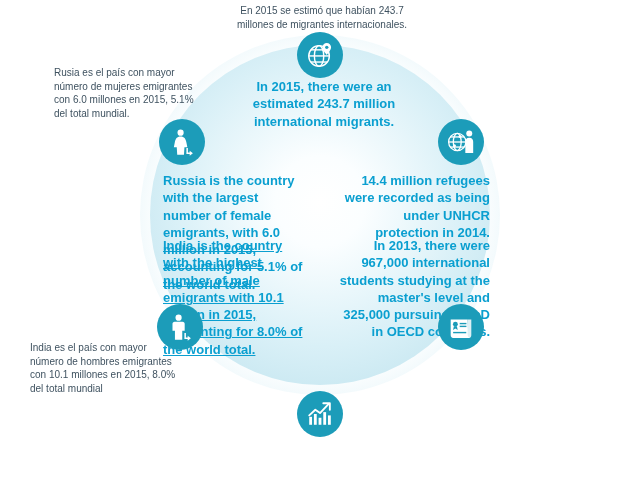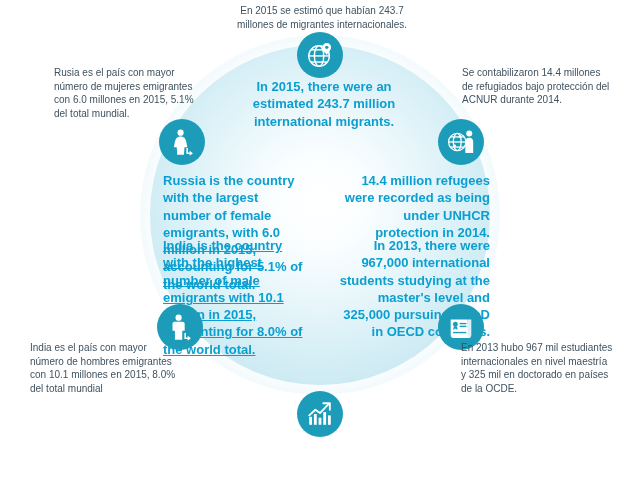--- a/index.html
+++ b/index.html
@@ -102,21 +102,20 @@
     <svg width="30" height="30" viewBox="0 0 32 32" aria-hidden="true">
       <circle cx="14.5" cy="6" r="3.3" fill="#ffffff"></circle>
       <path d="M14.5 10.2 c-4 0 -5.4 2.4 -6.2 6.2 l-1 5.1 h3.1 l0.5 8.2 h7.2 l0.5 -8.2 h3.1 l-1 -5.1 c-0.8 -3.8 -2.2 -6.2 -6.2 -6.2 z" fill="#ffffff"></path>
       <path d="M21.5 22.5 v5.5 h4.6" fill="none" stroke="#ffffff" stroke-width="1.6"></path>
       <path d="M24.2 25.2 l3.4 2.8 l-3.4 2.6 z" fill="#ffffff"></path>
     </svg>
   </div>
 
   <div class="inner-text l" style="left:163px;top:172px;width:140px;">Russia is the country with the largest number of female emigrants, with 6.0 million in 2015, accounting for 5.1% of the world total.</div>
 
-  <div class="outer-text l" style="left:462px;top:66px;width:148px;">Se contabilizaron 14.4 millones de refugiados bajo protección del ACNUR durante 2014.</div>
 
   <div class="badge" style="left:438px;top:119px;">
     <svg width="30" height="30" viewBox="0 0 32 32" aria-hidden="true">
       <g fill="none" stroke="#ffffff" stroke-width="1.4">
         <circle cx="12" cy="16" r="9.2"></circle>
         <ellipse cx="12" cy="16" rx="4.2" ry="9.2"></ellipse>
         <line x1="2.8" y1="16" x2="21.2" y2="16"></line>
         <path d="M4.4 10.6 H19.6"></path>
         <path d="M4.4 21.4 H19.6"></path>
       </g>
@@ -149,21 +148,20 @@
       <path d="M5 8 h18 v16 c0 2 1.2 3.4 3 3.8 H7.6 C6 27.4 5 26.2 5 24.4 z" fill="#ffffff"></path>
       <path d="M23 8 h4 v16.6 c0 1.8 -1.1 3.2 -2.6 3.2 c-1.5 0 -2.4 -1.3 -2.4 -3.2 z" fill="#ffffff" opacity="0.85"></path>
       <circle cx="10" cy="13" r="2.6" fill="#1c9cb9"></circle>
       <path d="M8.4 15.2 l-0.9 4 l2.5 -1.5 l2.5 1.5 l-0.9 -4 z" fill="#1c9cb9"></path>
       <rect x="14.6" y="11.6" width="7.2" height="1.5" fill="#1c9cb9"></rect>
       <rect x="14.6" y="14.6" width="7.2" height="1.5" fill="#1c9cb9"></rect>
       <rect x="7.6" y="21.2" width="14" height="1.5" fill="#1c9cb9"></rect>
     </svg>
   </div>
 
-  <div class="outer-text l" style="left:461px;top:341px;width:152px;">En 2013 hubo 967 mil estudiantes internacionales en nivel maestría y 325 mil en doctorado en países de la OCDE.</div>
 
 
   <div class="badge" style="left:297px;top:391px;">
     <svg width="30" height="30" viewBox="0 0 32 32" aria-hidden="true">
       <g fill="#ffffff">
         <rect x="4.5" y="19" width="3" height="8.5"></rect>
         <rect x="9.5" y="16" width="3" height="11.5"></rect>
         <rect x="14.5" y="20" width="3" height="7.5"></rect>
         <rect x="19.5" y="14" width="3" height="13.5"></rect>
         <rect x="24.5" y="17.5" width="3" height="10"></rect>

